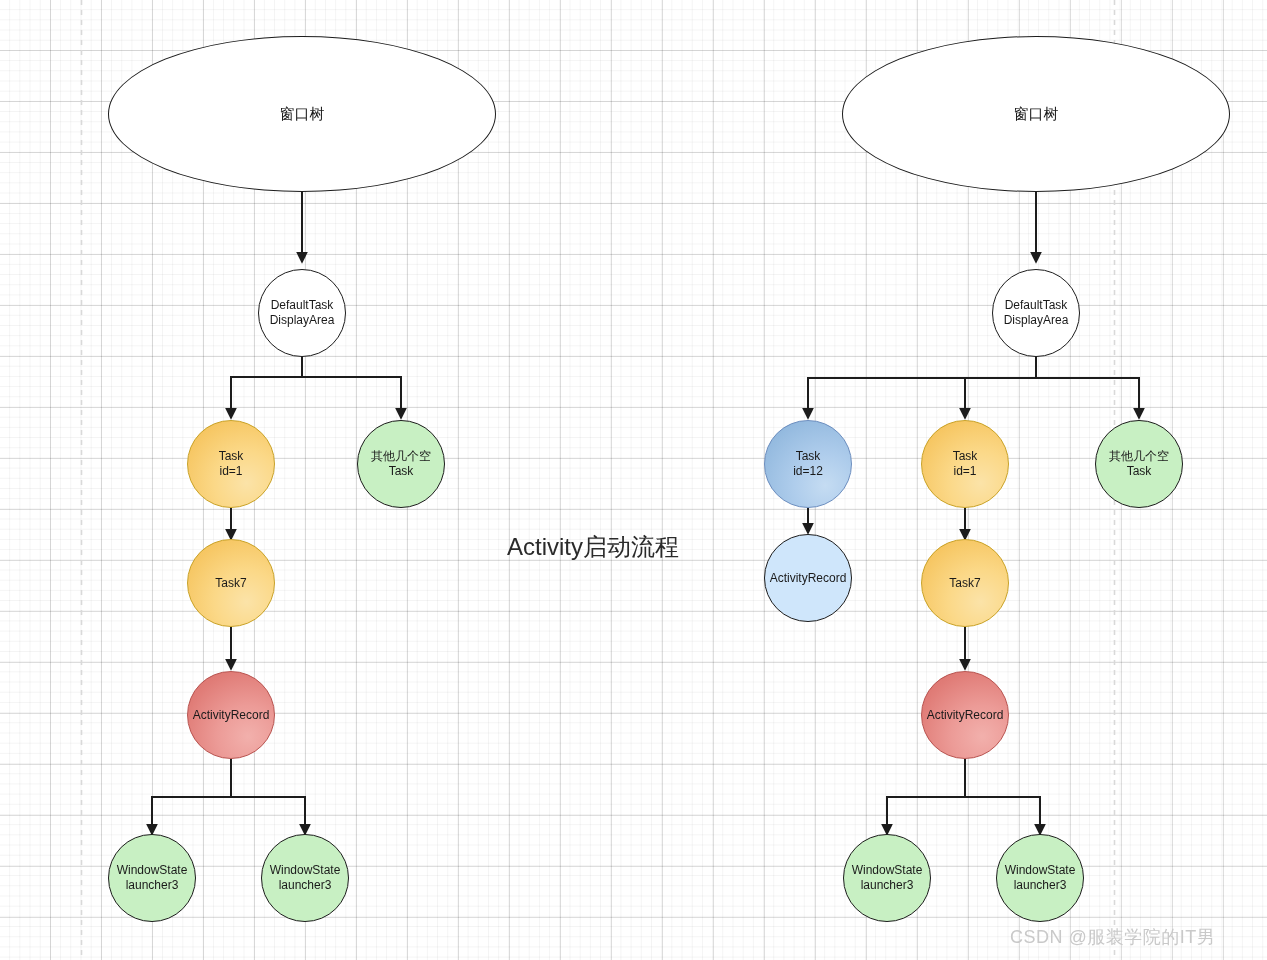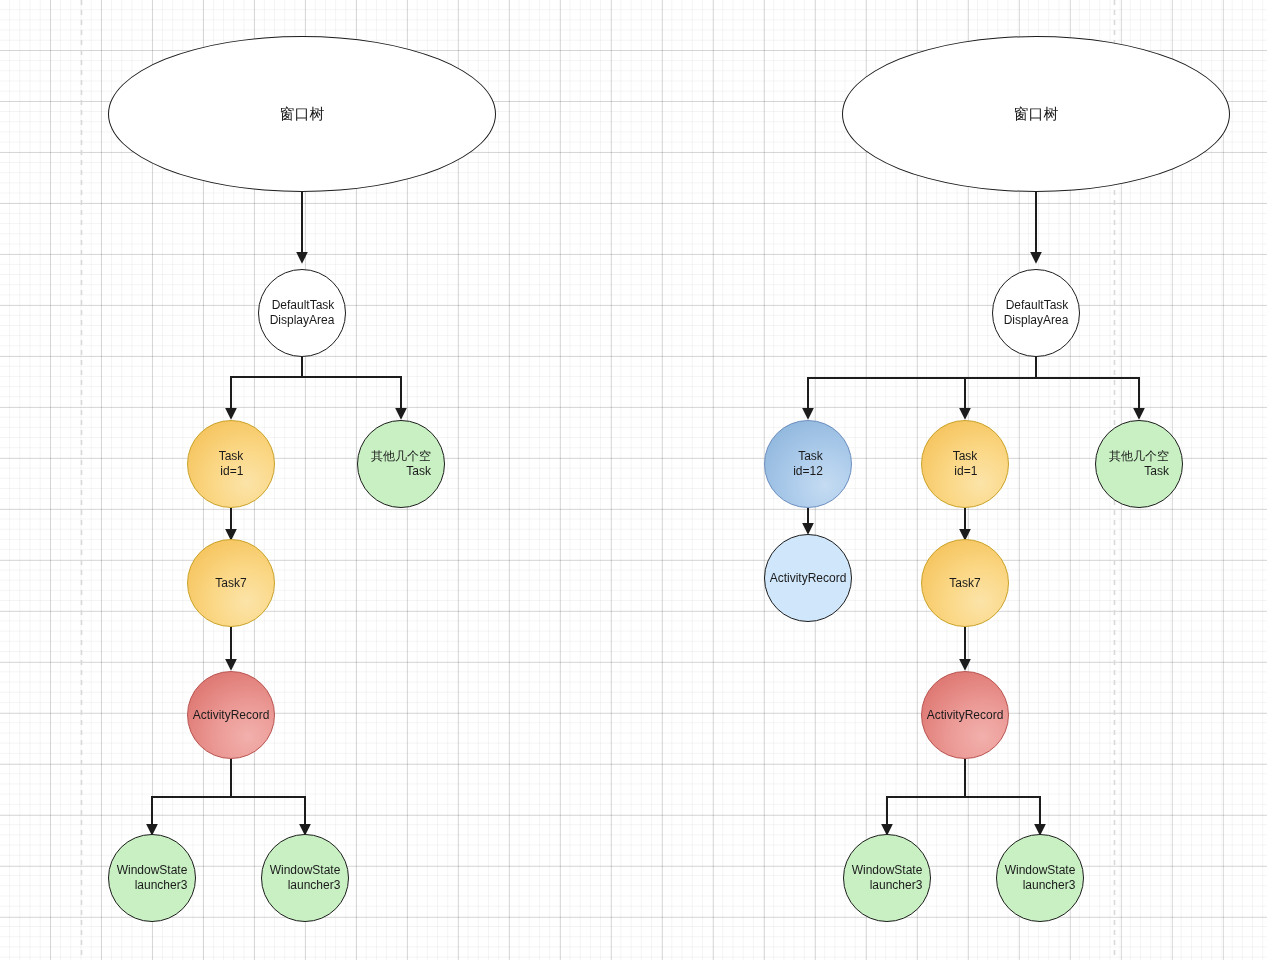--- a/index.html
+++ b/index.html
@@ -31,21 +31,21 @@
     width: 1267px;
     height: 960px;
     pointer-events: none;
   }
   .node {
     position: absolute;
     box-sizing: border-box;
     display: flex;
     align-items: center;
     justify-content: center;
-    text-align: right;
+    text-align: center;
     line-height: 1.22;
     color: #1a1a1a;
     white-space: pre-line;
   }
   .ellipse {
     border: 1.4px solid #1c1c1c;
     border-radius: 50%;
     background: #ffffff;
     font-size: 15px;
   }
@@ -141,20 +141,21 @@
   <div class="node circle fill-orange" style="left:187px; top:539px; width:88px; height:88px;">Task7</div>
 
   <div class="node circle fill-red" style="left:187px; top:671px; width:88px; height:88px;">ActivityRecord</div>
 
   <div class="node circle fill-green" style="left:108px; top:834px; width:88px; height:88px;">WindowState
 launcher3</div>
 
   <div class="node circle fill-green" style="left:261px; top:834px; width:88px; height:88px;">WindowState
 launcher3</div>
 
+  <div class="title-label" style="left:507px; top:531px;">Activity启动流程</div>
 
   <div class="node ellipse" style="left:842px; top:36px; width:388px; height:156px;">窗口树</div>
 
   <div class="node circle fill-white" style="left:992px; top:269px; width:88px; height:88px;">DefaultTask
 DisplayArea</div>
 
   <div class="node circle fill-blue" style="left:764px; top:420px; width:88px; height:88px;">Task
 id=12</div>
 
   <div class="node circle fill-lightblue" style="left:764px; top:534px; width:88px; height:88px;">ActivityRecord</div>
@@ -168,14 +169,15 @@
   <div class="node circle fill-orange" style="left:921px; top:539px; width:88px; height:88px;">Task7</div>
 
   <div class="node circle fill-red" style="left:921px; top:671px; width:88px; height:88px;">ActivityRecord</div>
 
   <div class="node circle fill-green" style="left:843px; top:834px; width:88px; height:88px;">WindowState
 launcher3</div>
 
   <div class="node circle fill-green" style="left:996px; top:834px; width:88px; height:88px;">WindowState
 launcher3</div>
 
+  <div class="watermark" style="left:1010px; top:925px;">CSDN @服装学院的IT男</div>
 
 </div>
 
 </body></html>

